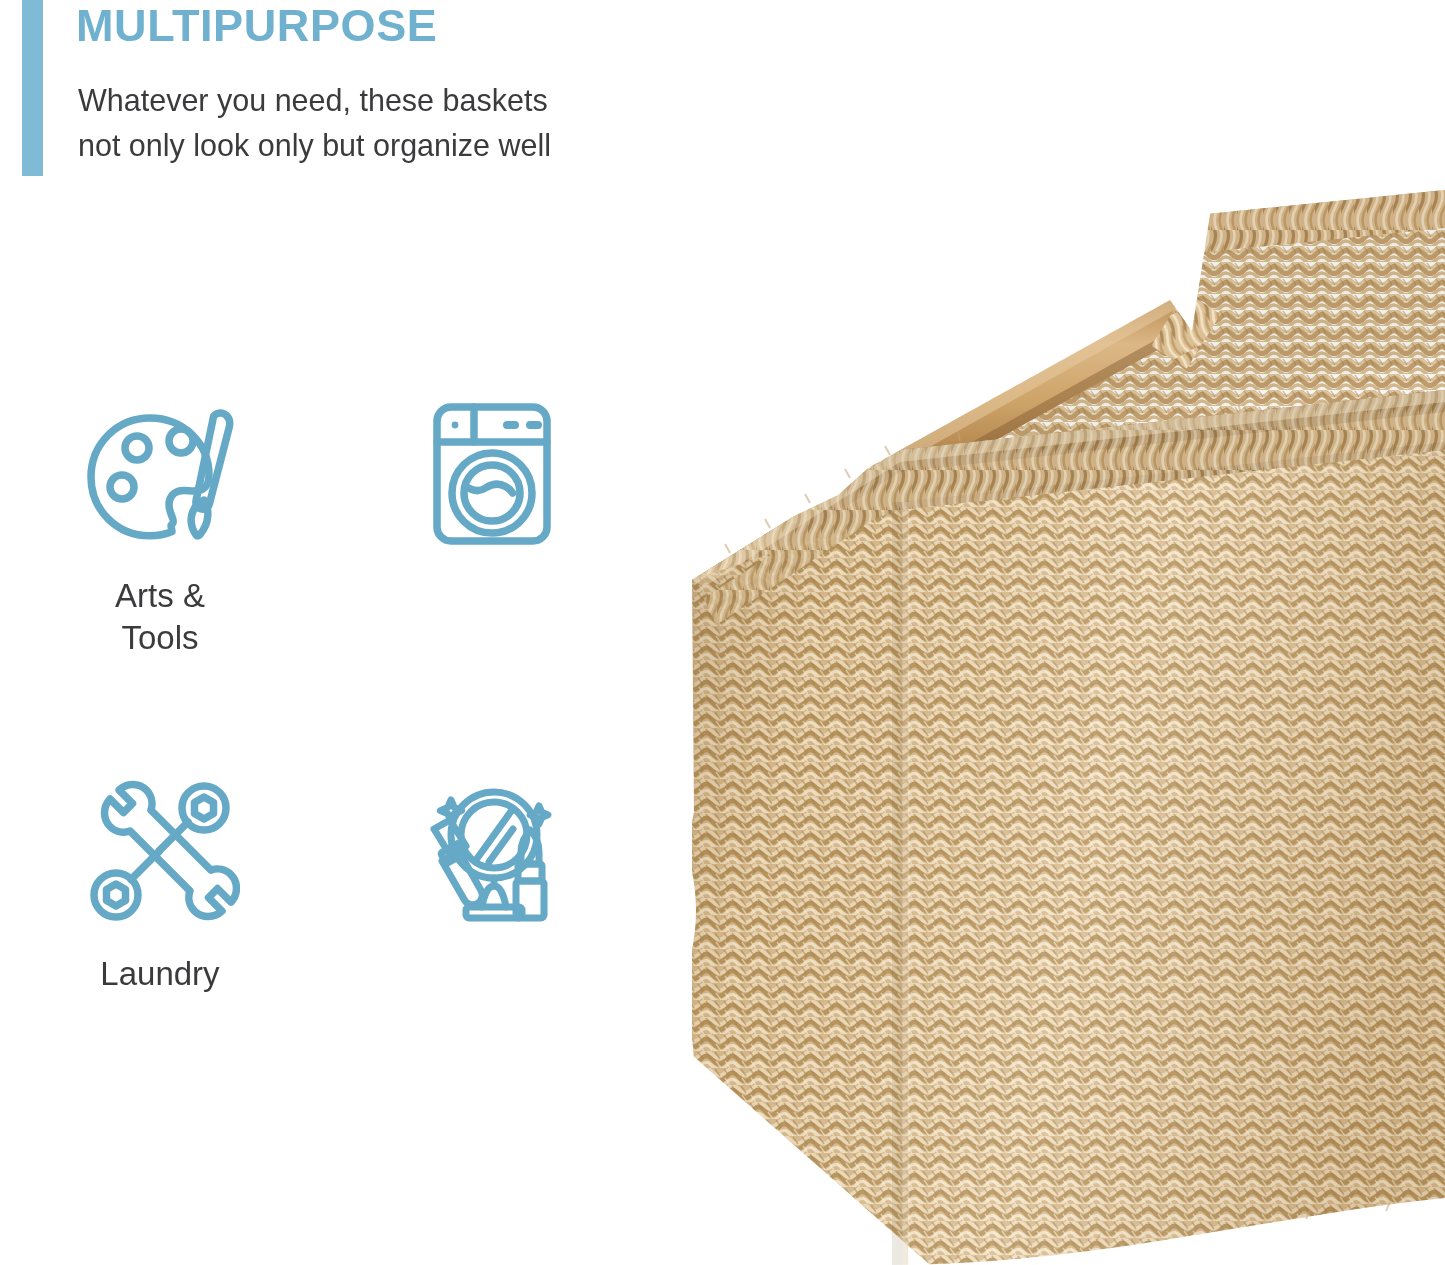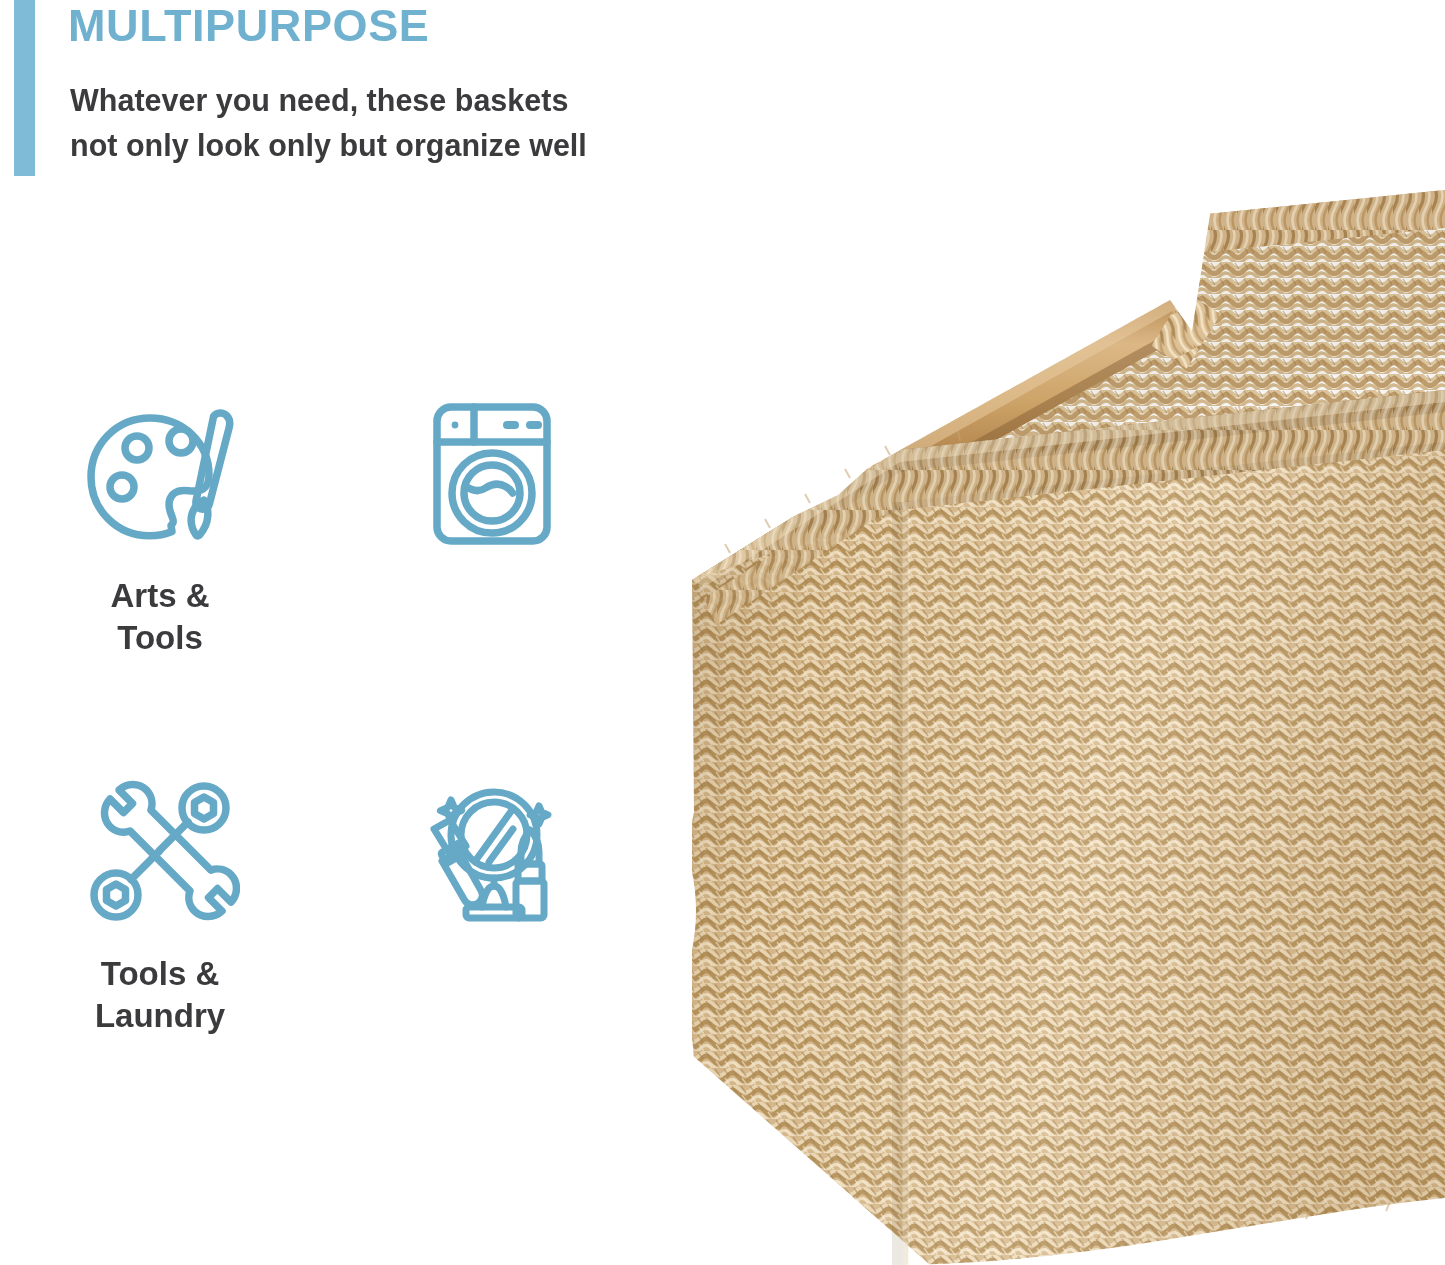--- a/index.html
+++ b/index.html
@@ -15,21 +15,21 @@
     position: relative;
     width: 1445px;
     height: 1265px;
     background: #ffffff;
     overflow: hidden;
   }
 
   
   #header-block {
     position: absolute;
-    left: 8px;
+    left: 16px;
     top: 0;
     width: 760px;
     height: 180px;
   }
   #accent-bar {
     position: absolute;
     left: 6px;
     top: 0px;
     width: 21px;
     height: 176px;
@@ -44,21 +44,21 @@
     letter-spacing: 0.6px;
     color: #6FB1CE;
     line-height: 1.05;
     white-space: nowrap;
   }
   #subhead {
     position: absolute;
     left: 62px;
     top: 78px;
     font-size: 30.5px;
-    font-weight: 700;
+    font-weight: 400;
     color: #3B3B3D;
     line-height: 1.47;
     width: 660px;
   }
   #subhead .line { display: block; white-space: nowrap; }
 
   
   #feature-grid {
     position: absolute;
     left: 0px;
@@ -83,21 +83,21 @@
     width: 160px;
     height: 158px;
   }
   .feature-icon svg { display: block; width: 100%; height: 100%; }
 
   .feature-label {
     margin-top: 22px;
     font-size: 33px;
     line-height: 1.27;
     color: #3B3B3D;
-    font-weight: 700;
+    font-weight: 400;
   }
   .feature-label .line { display: block; }
 
   
   #basket-photo {
     position: absolute;
     left: 600px;
     top: 150px;
     width: 845px;
     height: 1115px;
@@ -164,21 +164,20 @@
 
           <circle cx="124" cy="35" r="22"></circle>
           <path d="M124 24 l9.5 5.5 v11 l-9.5 5.5 l-9.5 -5.5 v-11z"></path>
           <circle cx="36" cy="122" r="22"></circle>
           <path d="M36 111 l9.5 5.5 v11 l-9.5 5.5 l-9.5 -5.5 v-11z"></path>
           <path d="M108 49 l-28.5 28.5"></path>
           <path d="M51 106.5 l28.5 -28.5"></path>
         </svg>
       </span>
       <div class="feature-label">
-        <span class="line">Tools &amp;</span>
         <span class="line">Laundry</span>
       </div>
     </div>
 
     <div class="feature-cell r1 c1">
       <span class="feature-icon">
         <svg viewBox="0 0 160 158" fill="none" stroke="#66A9C6" stroke-width="7" stroke-linecap="round" stroke-linejoin="round">
 
           <circle cx="82" cy="62" r="43"></circle>
           <circle cx="82" cy="62" r="33"></circle>

